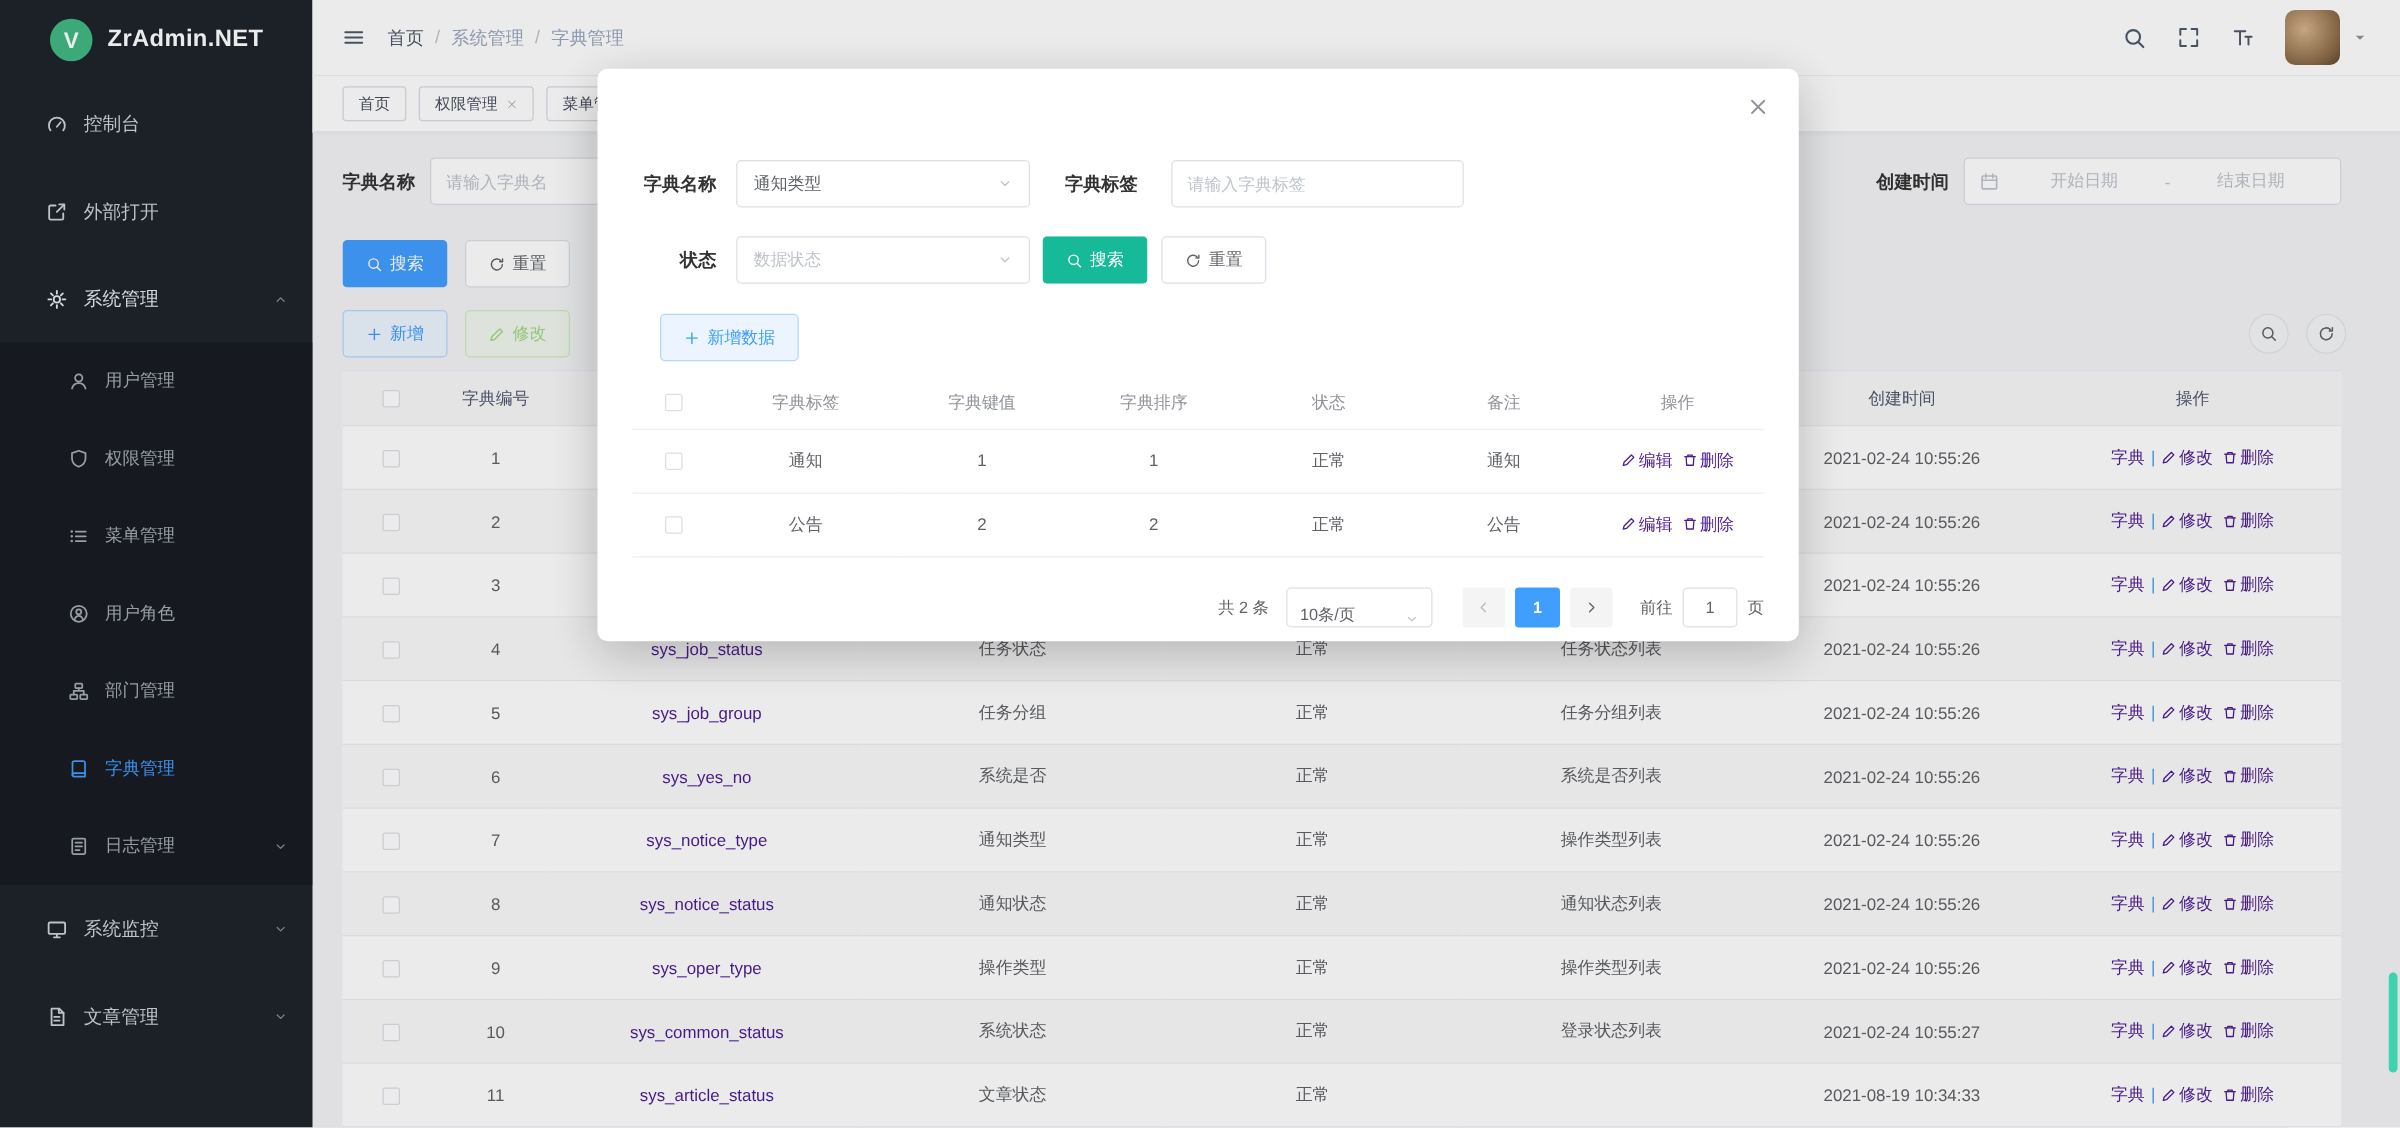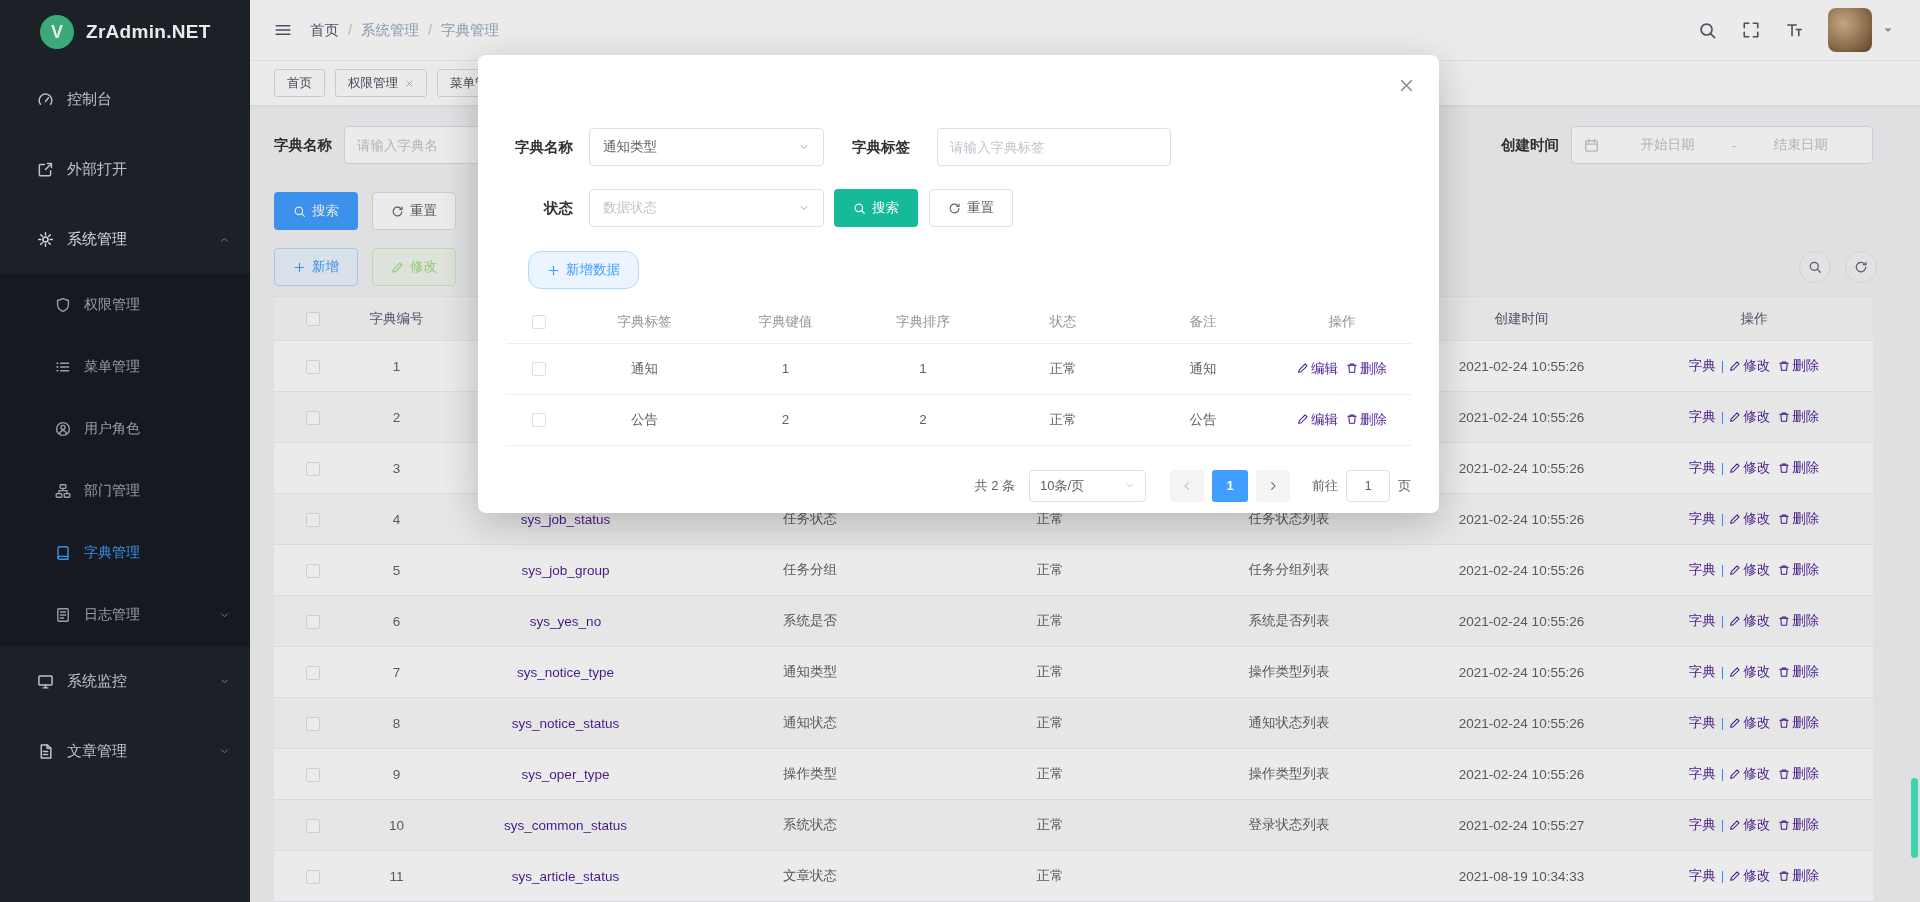--- a/index.html
+++ b/index.html
@@ -99,31 +99,31 @@
   .dlg-row { display:flex; align-items:center; margin-bottom:23px; }
   .dlg-label { width:70px; text-align:right; margin-right:16px; font-weight:700; font-size:14.5px; color:#333; white-space:nowrap; }
   .dlg-label.ml { margin-left:16px; }
   .select { width:235px; height:38px; border:1px solid #dcdfe6; border-radius:4px; background:#fff;
             display:flex; align-items:center; justify-content:space-between; padding:0 13px; font-size:13.5px;
             color:#606266; cursor:pointer; }
   .sel-chev { color:#c0c4cc; display:flex; }
   .dlg-input { width:234px; margin-left:11px; }
   .dlg-row .btn-teal { margin-left:10px; }
   .dlg-row .btn-default { margin-left:11px; }
-  .add-data { margin:1px 0 0 25px; height:38px;border-radius:13px; }
+  .add-data { margin:1px 0 0 25px; height:38px; }
   .modal-table { width:905px; margin:12px 28px 0 28px; table-layout:fixed; }
   .modal-table th { height:42px; color:#909399; font-weight:400; font-size:13.5px;
                     border-bottom:1px solid #ebeef5; text-align:center; background:#fff; }
   .modal-table td { height:51px; border-bottom:1px solid #ebeef5; text-align:center; color:#606266; font-size:13.5px; }
 
   .pagination { display:flex; align-items:center; justify-content:flex-end; margin:24px 28px 0 0;
                 font-size:13px; color:#606266; }
   .pg-total { margin-right:14px; }
   .pg-select { width:117px; height:32px; border:1px solid #dcdfe6; border-radius:4px; display:flex;
-               align-items:center; justify-content:space-between; padding:0 10px; margin-right:24px; cursor:pointer; }
+               align-items:flex-end; justify-content:space-between; padding:0 10px; margin-right:24px; cursor:pointer; }
   .pg-btn { width:34px; height:32px; background:#f4f4f5; border-radius:3px; display:inline-flex;
             align-items:center; justify-content:center; color:#606266; cursor:pointer; }
   .pg-btn.prev { color:#b4b9c2; }
   .pg-active { width:36px; height:32px; background:#409eff; color:#fff; border-radius:3px; display:inline-flex;
                align-items:center; justify-content:center; margin-left:8px; font-weight:600; cursor:pointer; }
   .pg-btn.next { margin-left:8px; }
   .pg-goto { margin-left:22px; }
   .pg-input { width:44px; height:32px; border:1px solid #dcdfe6; border-radius:4px; text-align:center;
               margin-left:8px; color:#606266; font-size:13px; }
   .pg-unit { margin-left:8px; }
@@ -161,20 +161,27 @@
           <svg viewBox="0 0 16 16" width="17" height="17" fill="none" stroke="currentColor" stroke-width="1.4" stroke-linecap="round" stroke-linejoin="round">
             <circle cx="8" cy="8" r="2.4"></circle>
             <path d="M8 1.6v2.1M8 12.3v2.1M1.6 8h2.1M12.3 8h2.1M3.5 3.5l1.5 1.5M11 11l1.5 1.5M12.5 3.5L11 5M5 11l-1.5 1.5"></path>
           </svg>
           <span>系统管理</span>
           <span class="chev">
             <svg viewBox="0 0 16 16" width="11" height="11" fill="none" stroke="currentColor" stroke-width="1.4" stroke-linecap="round" stroke-linejoin="round">
               <path d="M4 10.2L8 6.2l4 4"></path>
             </svg>
           </span>
+        </div>
+        <div class="menu-item sub">
+          <svg viewBox="0 0 16 16" width="16" height="16" fill="none" stroke="currentColor" stroke-width="1.4" stroke-linecap="round" stroke-linejoin="round">
+            <circle cx="8" cy="5.4" r="2.9"></circle>
+            <path d="M2.6 13.8c.7-2.9 2.7-4.4 5.4-4.4s4.7 1.5 5.4 4.4"></path>
+          </svg>
+          <span>用户管理</span>
         </div>
         <div class="menu-item sub">
           <svg viewBox="0 0 16 16" width="16" height="16" fill="none" stroke="currentColor" stroke-width="1.4" stroke-linecap="round" stroke-linejoin="round">
             <path d="M8 1.6l5.4 1.9v4.2c0 3.1-2.1 5.4-5.4 6.7-3.3-1.3-5.4-3.6-5.4-6.7V3.5z"></path>
           </svg>
           <span>权限管理</span>
         </div>
         <div class="menu-item sub">
           <svg viewBox="0 0 16 16" width="16" height="16" fill="none" stroke="currentColor" stroke-width="1.4" stroke-linecap="round" stroke-linejoin="round">
             <path d="M5.6 4.2h8M5.6 8h8M5.6 11.8h8"></path>

